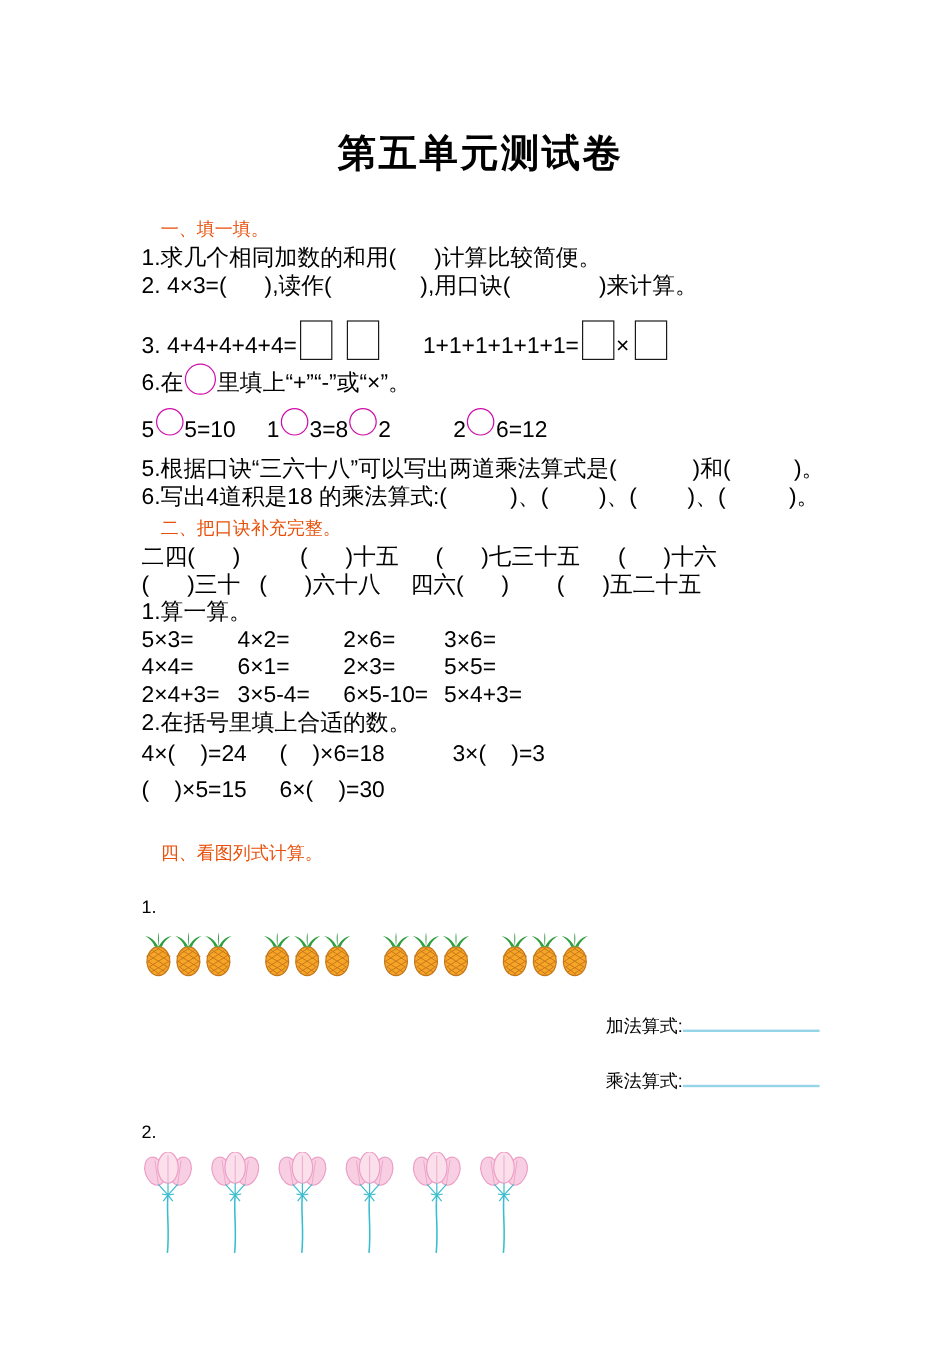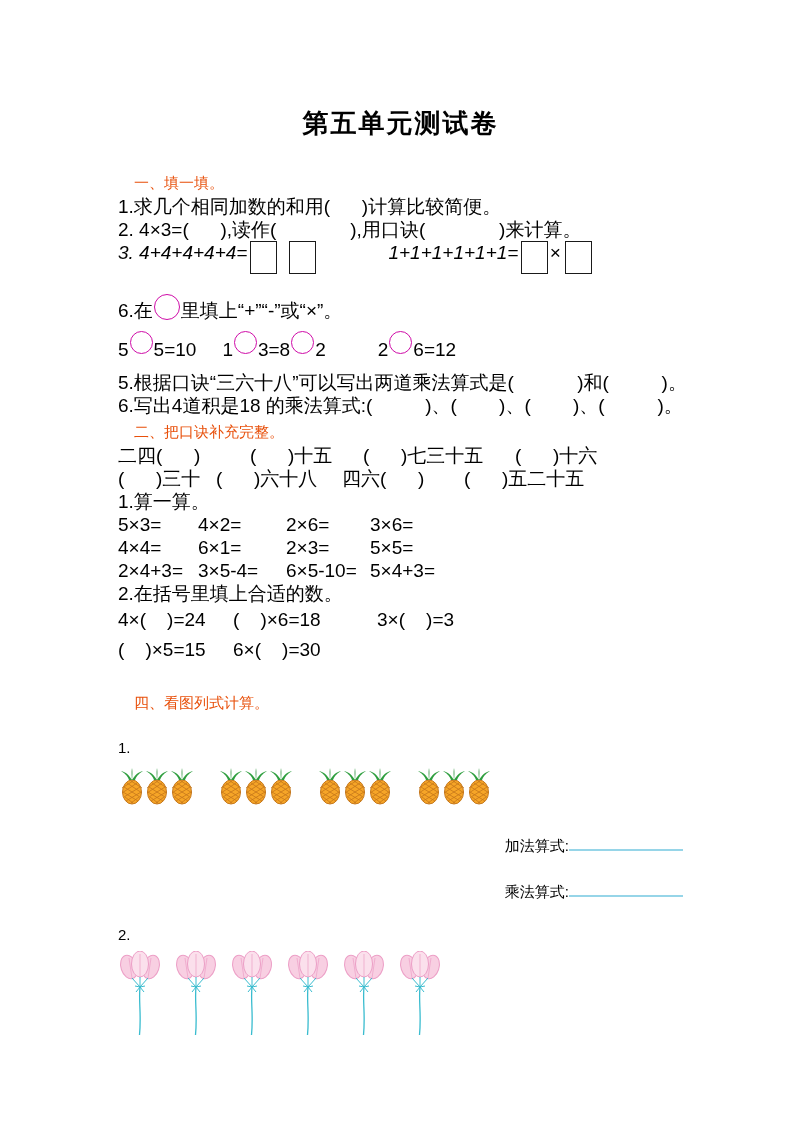--- a/index.html
+++ b/index.html
@@ -5,39 +5,39 @@
   * { margin:0; padding:0; box-sizing:border-box; }
   html,body { background:#ffffff; }
   body {
     width:793px; height:1122px; overflow:hidden;
     font-family:"Liberation Sans","DejaVu Sans",sans-serif;
     color:#000;
   }
   .page { padding:106px 110px 0 118px; }
 
   .title {
-    text-align:center; font-size:26px; font-weight:bold;
+    text-align:center; font-size:32px; font-weight:bold;
     letter-spacing:2px; margin-bottom:30px;
   }
 
   .sec-header {
     color:var(--header-color,#e8500b);
     font-size:15px; line-height:24px; margin-top:3px;margin-left:16px;
   }
 
   .line { font-size:19px; line-height:23px; white-space:pre; }
 
   
-  .box-line { display:flex; align-items:flex-start; height:50px;font-style:italic; }
+  .box-line { display:flex; align-items:flex-end; height:50px; }
   .box {
     width:27px; height:33px; border:1px solid #1a1a1a;
     display:inline-block; flex:none; margin-left:3px; background:#fff;
   }
   .box-gap { margin-left:12px; }
-  .q3-mid { margin-left:72px; }
+  .q3-mid { margin-left:36px; }
   .times { margin:0 1px; }
 
   
   .circle {
     width:23px; height:23px; border:1px solid var(--circle-color,#cf0ca8);
     border-radius:50%; display:inline-block; flex:none; background:#fff;
   }
   .circ-line { display:flex; align-items:center; height:34px; margin-top:2px; }
   .circ-line .circle { width:26px; height:26px; margin:0 1px; position:relative; top:-3px; }
   .circ-row { display:flex; align-items:center; height:44px; }

